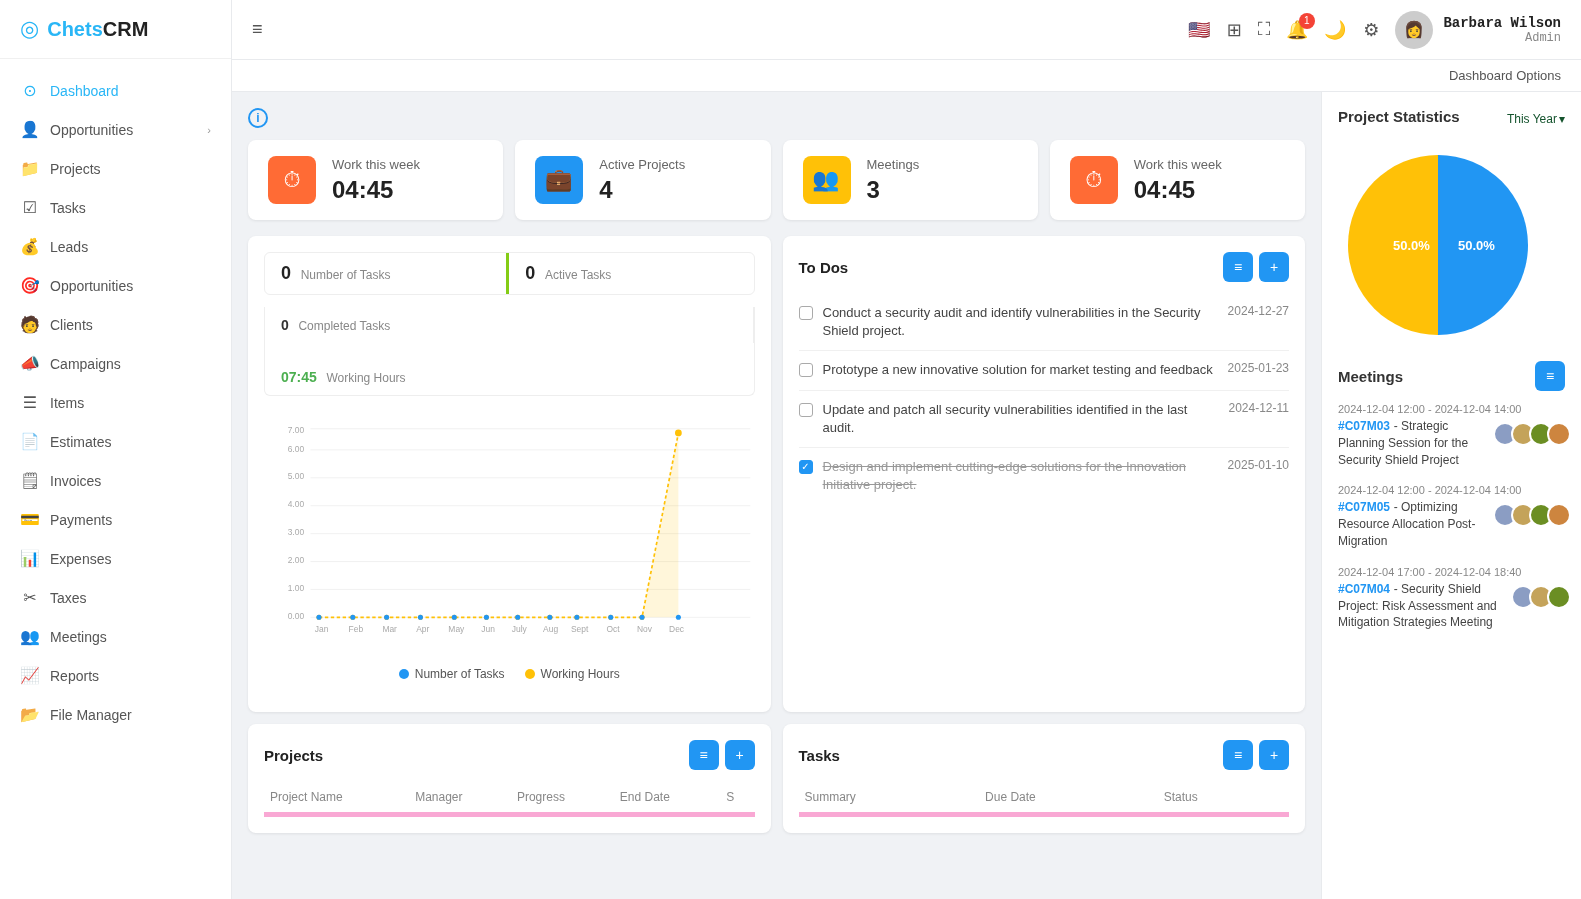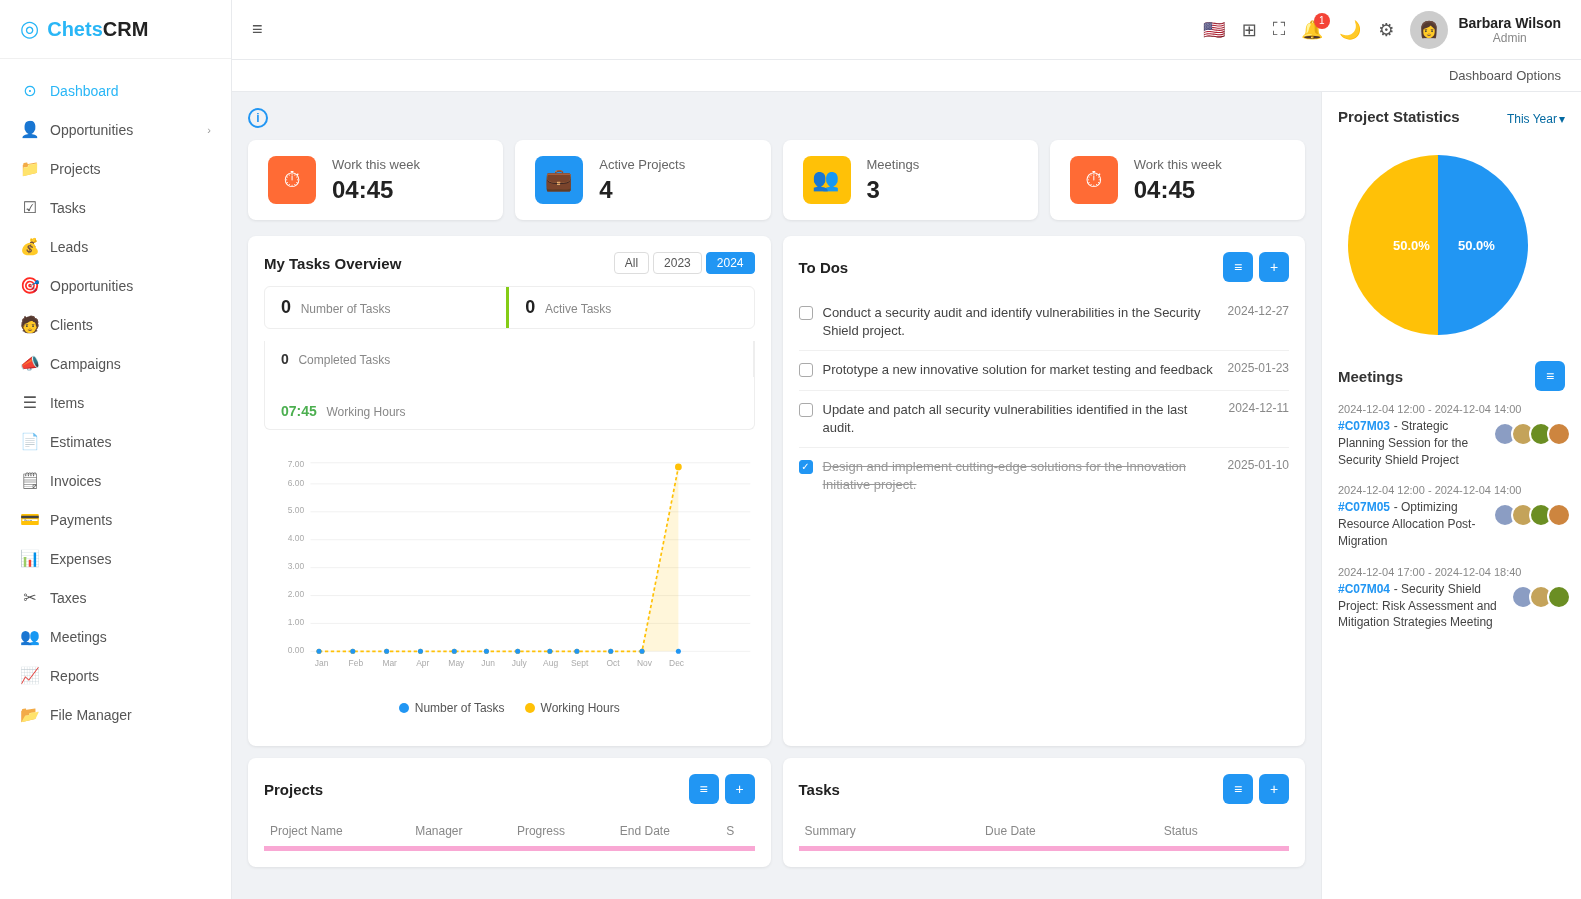--- a/index.html
+++ b/index.html
@@ -24,21 +24,21 @@
     
     
     .topbar { background: #fff; border-bottom: 1px solid #e8eaed; padding: 0 20px; height: 60px; display: flex; align-items: center; justify-content: space-between; flex-shrink: 0; }
     .topbar-left { display: flex; align-items: center; gap: 16px; }
     .hamburger { font-size: 18px; color: #555; cursor: pointer; }
     .topbar-right { display: flex; align-items: center; gap: 16px; }
     .topbar-icon { font-size: 18px; color: #555; cursor: pointer; position: relative; }
     .badge { position: absolute; top: -6px; right: -6px; background: #f44336; color: #fff; font-size: 10px; border-radius: 50%; width: 16px; height: 16px; display: flex; align-items: center; justify-content: center; }
     .user-profile { display: flex; align-items: center; gap: 10px; cursor: pointer; }
     .avatar { width: 38px; height: 38px; border-radius: 50%; background: #ccc; overflow: hidden; display: flex; align-items: center; justify-content: center; font-size: 16px; }
-    .user-info { text-align: center; }
+    .user-info { text-align: right; font-family: Liberation Mono, monospace; }
     .user-name { font-weight: 600; font-size: 14px; color: #222; }
     .user-role { font-size: 12px; color: #888; }
     
     
     .dash-options-bar { background: #fff; border-bottom: 1px solid #e8eaed; padding: 8px 20px; display: flex; justify-content: flex-end; flex-shrink: 0; }
     .dash-options-btn { font-size: 13px; color: #555; cursor: pointer; }
     
     
     .content { flex: 1; display: flex; overflow: hidden; }
     .content-main { flex: 1; overflow-y: auto; padding: 16px; }
@@ -113,21 +113,21 @@
     .meeting-item { margin-bottom: 16px; }
     .meeting-time { font-size: 11px; color: #888; margin-bottom: 3px; }
     .meeting-link { color: #2196f3; font-weight: 600; font-size: 12px; }
     .meeting-desc { font-size: 12px; color: #444; line-height: 1.4; }
     .meeting-avatars { display: flex; margin-top: 4px; }
     .m-avatar { width: 24px; height: 24px; border-radius: 50%; background: #bbb; border: 2px solid #fff; margin-right: -6px; font-size: 10px; display: flex; align-items: center; justify-content: center; color: #fff; overflow: hidden; }
     
     
     .info-icon { width: 20px; height: 20px; border-radius: 50%; border: 2px solid #2196f3; color: #2196f3; display: flex; align-items: center; justify-content: center; font-size: 12px; font-weight: bold; margin-bottom: 12px; }
     
-    .this-year-select { font-size: 12px; color: #0369a1; cursor: pointer; display: flex; align-items: center; gap: 2px; }
+    .this-year-select { font-size: 12px; color: #14532d; cursor: pointer; display: flex; align-items: center; gap: 2px; }
   </style>
 </head>
 <body>
 
 <div class="app">
 
   <div class="sidebar">
     <div class="sidebar-logo">
       <span class="logo-icon">◎</span>
       <span class="logo-text"><span>Chets</span>CRM</span>
@@ -267,28 +267,20 @@
             <div class="stat-info">
               <div class="stat-label">Work this week</div>
               <div class="stat-value">04:45</div>
             </div>
           </div>
         </div>
 
         <div class="two-col">
 
           <div class="panel">
-            <div class="panel-header">
-              <span class="panel-title">My Tasks Overview</span>
-              <div class="tasks-filter">
-                <button class="filter-btn">All</button>
-                <button class="filter-btn">2023</button>
-                <button class="filter-btn active">2024</button>
-              </div>
-            </div>
             <div class="tasks-stats">
               <div class="tasks-stat">
                 <span class="ts-val">0</span>
                 <span class="ts-label">Number of Tasks</span>
               </div>
               <div class="tasks-stat">
                 <span class="ts-val">0</span>
                 <span class="ts-label">Active Tasks</span>
               </div>
             </div>

